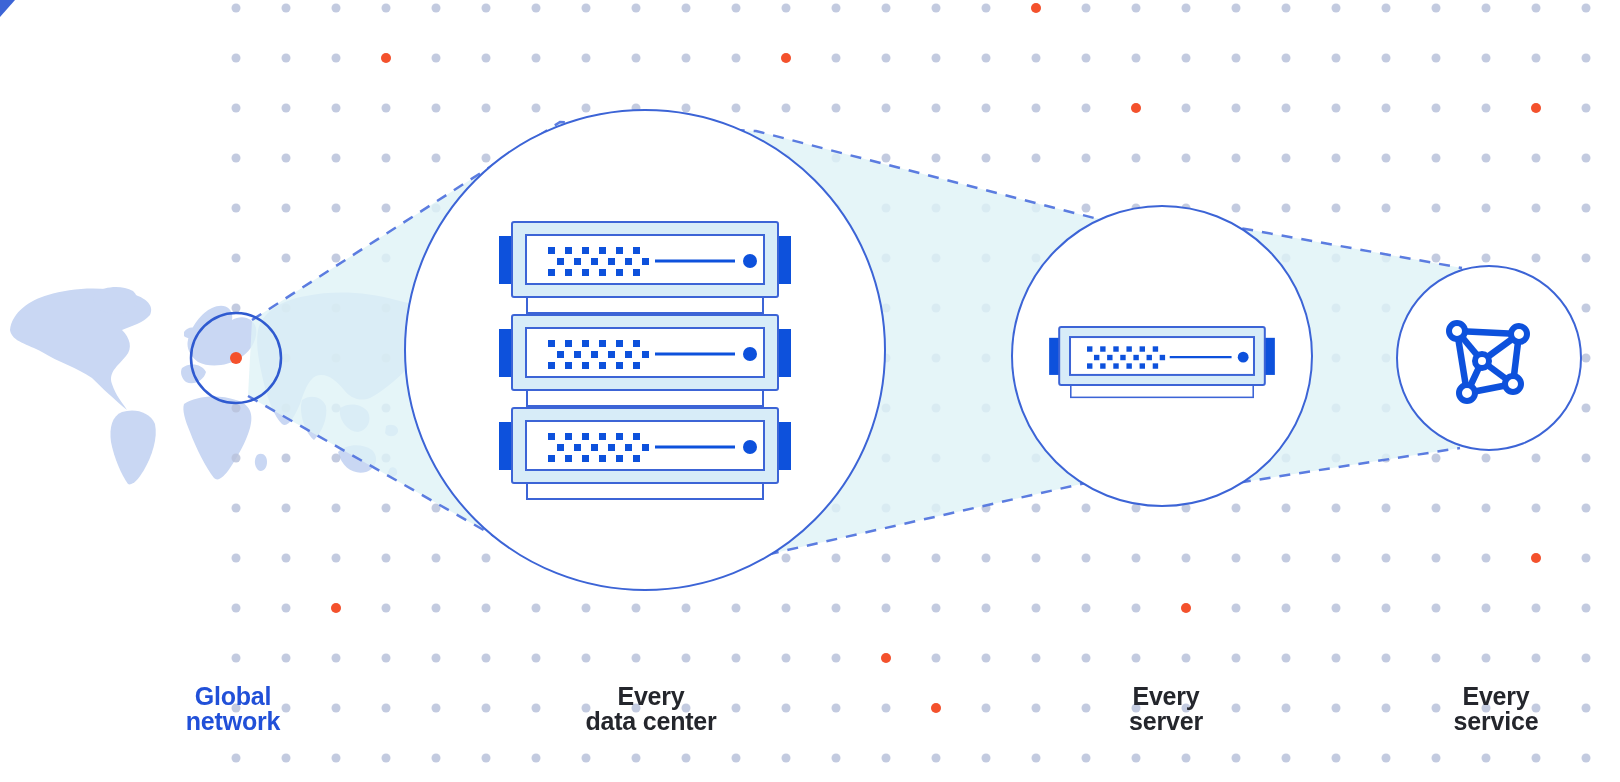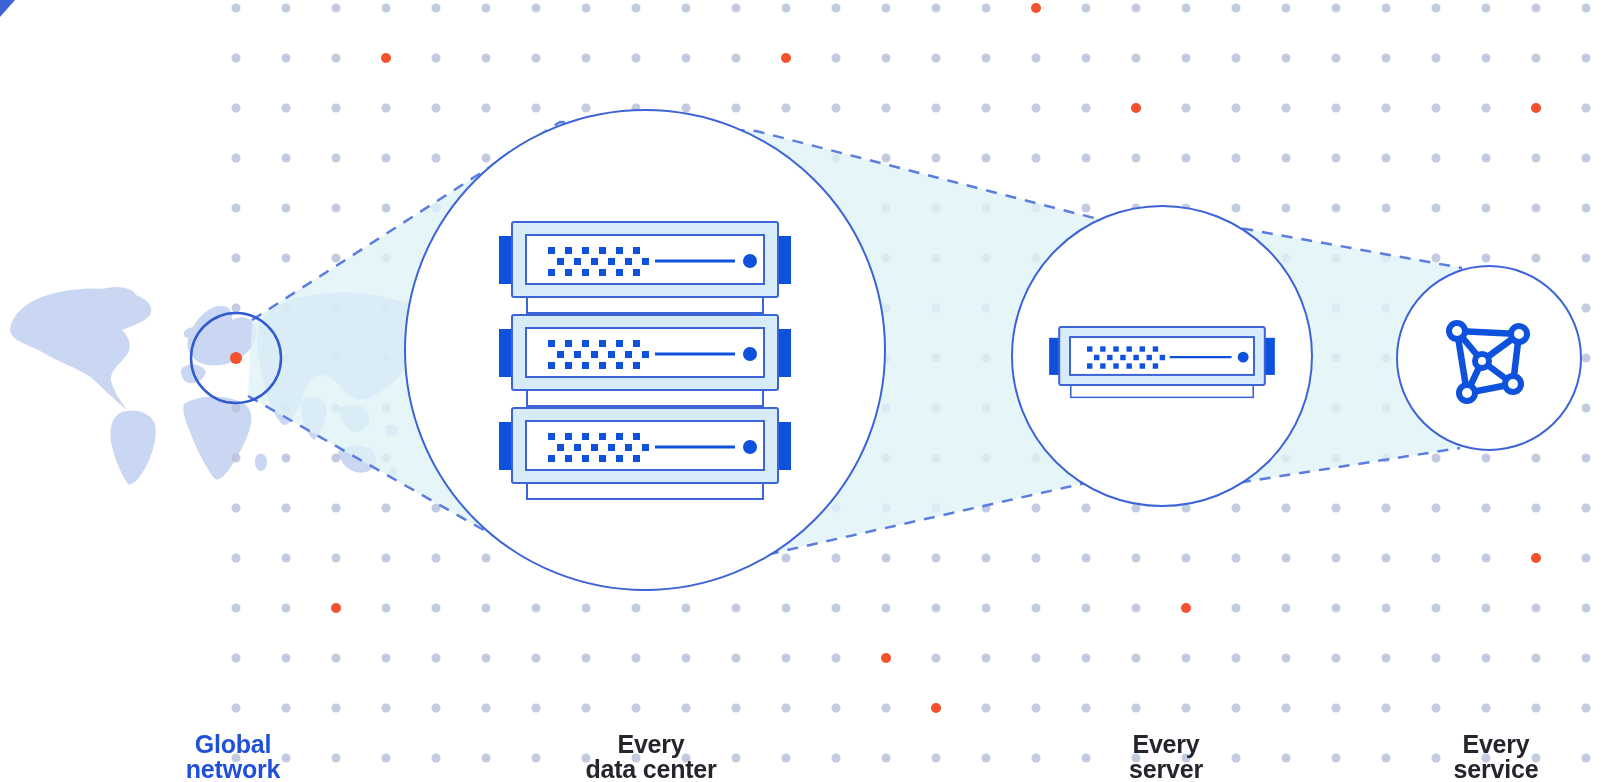--- a/index.html
+++ b/index.html
@@ -16,21 +16,20 @@
     position:absolute;
     top:684px;
     transform:translateX(-50%);
     text-align:center;
     font-weight:700;
     font-size:25px;
     line-height:25px;
     letter-spacing:-0.2px;
     white-space:pre-line;
     color:#24262c;
-    margin-top:48px;
   }
   .label--blue{color:#2150d8;}
 </style>
 </head>
 <body>
 
 <div class="canvas">
 
   <svg id="scene" width="1620" height="782" viewBox="0 0 1620 782">
     <g id="g-corner">

